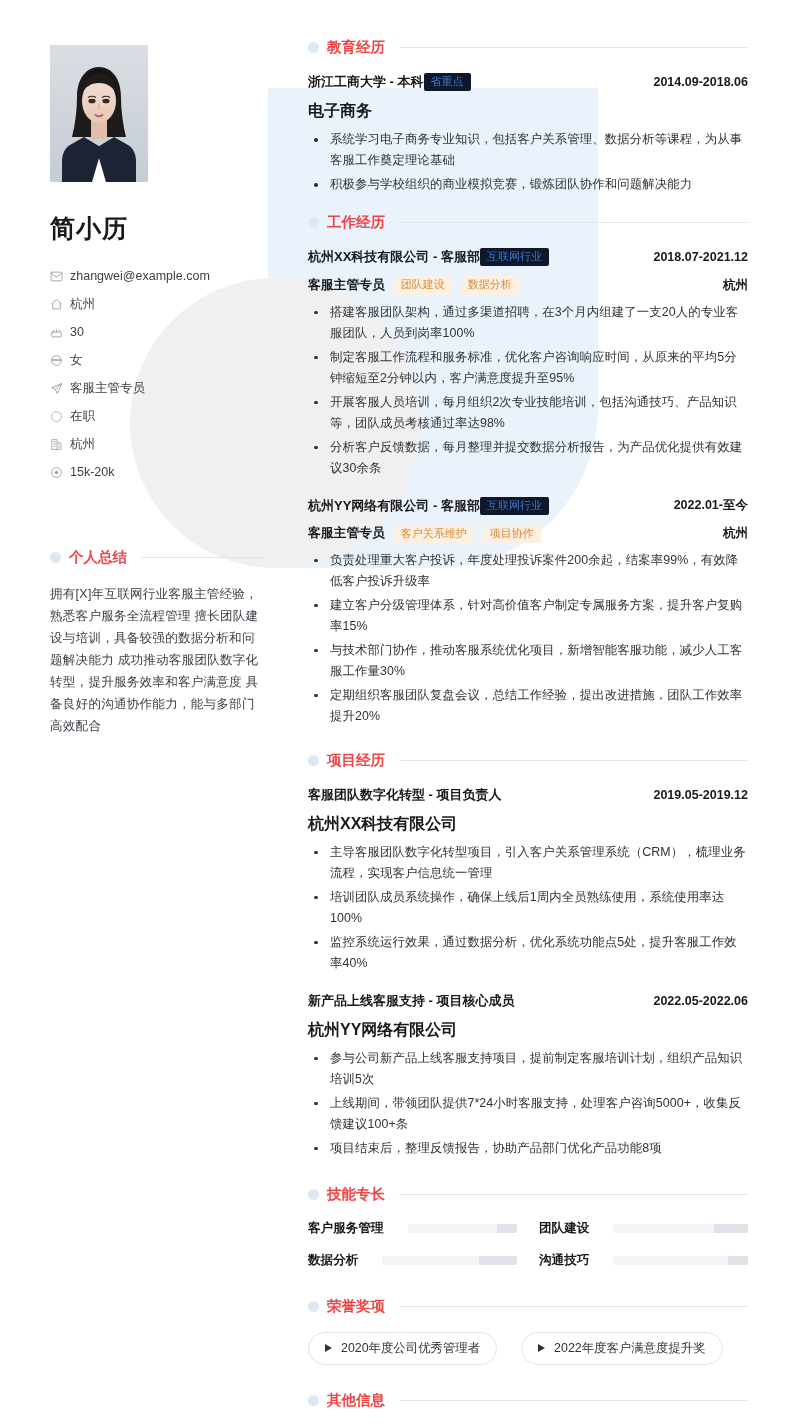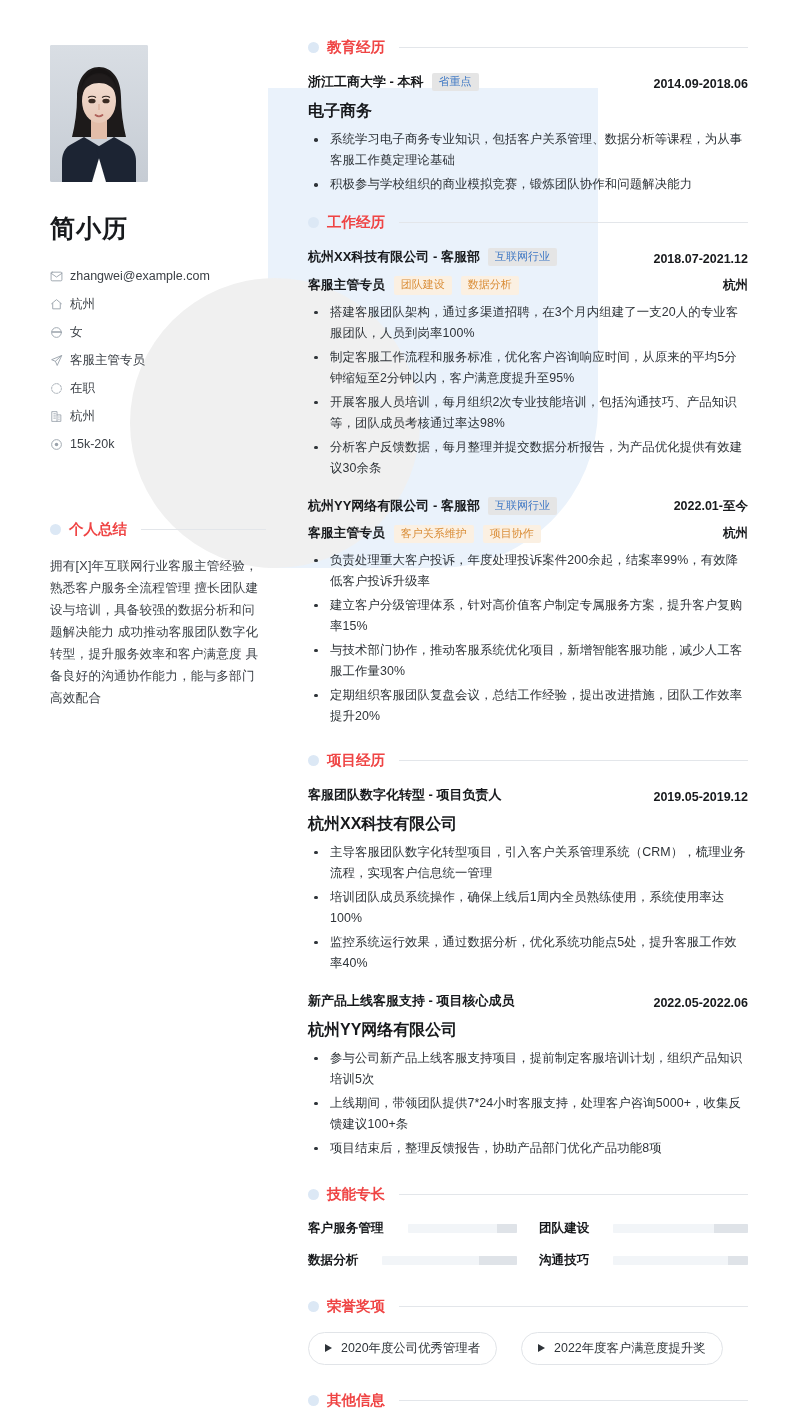--- a/index.html
+++ b/index.html
@@ -128,22 +128,22 @@
     top: 38px;
     width: 440px;
     z-index: 2;
   }
   .section { margin-bottom: 4px; }
   .section + .section { margin-top: 18px; }
 
   .entry { margin-top: 12px; }
   .entry-row1 {
     display: flex;
-    align-items: flex-end;
-    gap: 8px;
+    align-items: center;
+    gap: 0;
   }
   .entry-org {
     font-size: 13px;
     font-weight: bold;
     color: #17191c;
     white-space: nowrap;
   }
   .entry-date {
     margin-left: auto;
     font-size: 12.5px;
@@ -176,21 +176,21 @@
     margin-top: 10px;
   }
 
   .tag {
     font-size: 11px;
     padding: 2px 7px 3px;
     border-radius: 2px;
     white-space: nowrap;
     line-height: 1.2;
   }
-  .tag-blue { background: #e5e5e5; color: #3f78c4; }
+  .tag-blue { background: #0f172a; color: #3f78c4; }
   .tag-orange { background: #fbf0e2; color: #d98c36; }
 
   ul.bullets {
     margin: 7px 0 0 0;
     padding: 0;
     list-style: none;
   }
   ul.bullets li {
     position: relative;
     padding-left: 22px;
@@ -346,20 +346,29 @@
       <div class="contact-item">
         <span class="ci">
           <svg width="13" height="13" viewBox="0 0 24 24" fill="none" stroke="#9aa2ab" stroke-width="1.7" stroke-linecap="round" stroke-linejoin="round">
               <path d="M3 10.5L12 3l9 7.5"></path>
               <path d="M5 10v10h14V10"></path>
             </svg>
         </span>
         <span class="ctext">杭州</span>
       </div>
 
+      <div class="contact-item">
+        <span class="ci">
+          <svg width="13" height="13" viewBox="0 0 24 24" fill="none" stroke="#9aa2ab" stroke-width="1.7" stroke-linecap="round" stroke-linejoin="round">
+              <rect x="3" y="11" width="18" height="9" rx="2"></rect>
+              <path d="M7 11V8M12 11V7M17 11V8"></path>
+            </svg>
+        </span>
+        <span class="ctext">30</span>
+      </div>
 
       <div class="contact-item">
         <span class="ci">
           <svg width="13" height="13" viewBox="0 0 24 24" fill="none" stroke="#9aa2ab" stroke-width="1.7" stroke-linecap="round" stroke-linejoin="round">
               <circle cx="12" cy="12" r="9"></circle>
               <path d="M4 11h16" stroke-width="3"></path>
             </svg>
         </span>
         <span class="ctext">女</span>
       </div>

